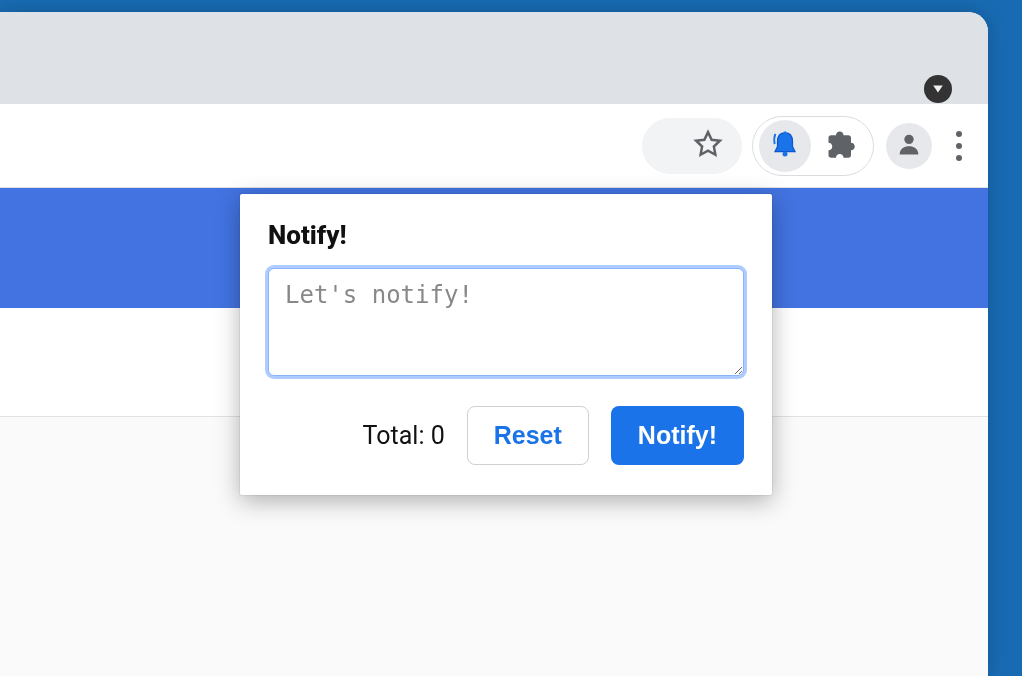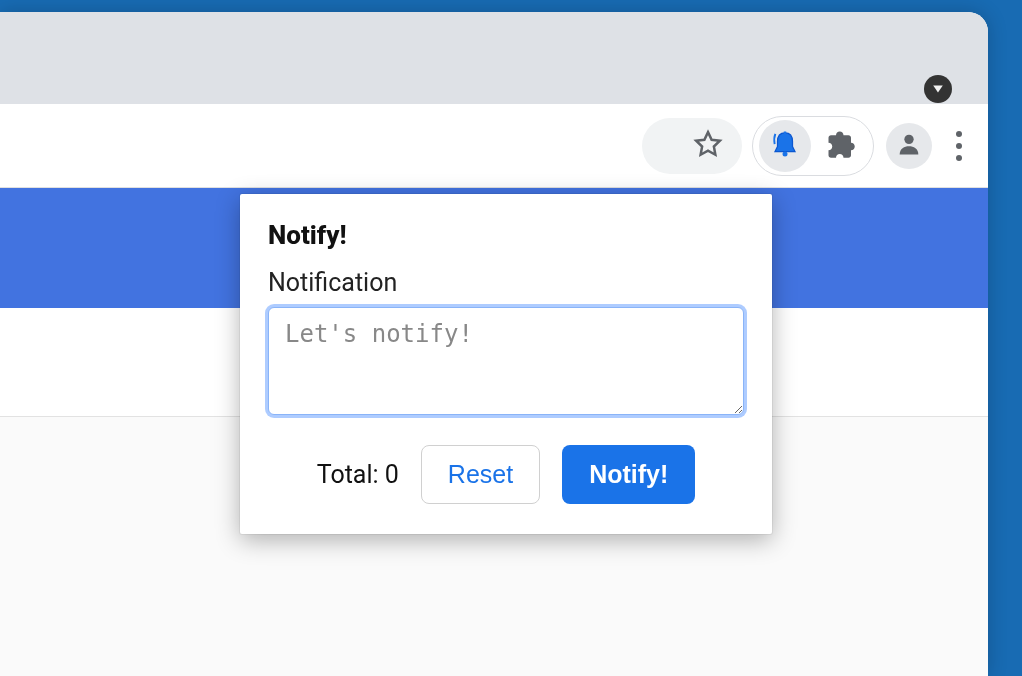--- a/index.html
+++ b/index.html
@@ -162,40 +162,41 @@
     color: #9aa0a6;
     outline: none;
     box-shadow: 0 0 0 3px rgba(120,170,255,0.6);
     border-color: #8ab4f8;
   }
   .popup-textarea::placeholder { color: #888; }
 
   .popup-footer {
     display: flex;
     align-items: center;
-    justify-content: center;
+    justify-content: flex-end;
     gap: 22px;
     margin-top: 26px;
   }
   .popup-total {
     font-size: 25px;
     color: #111;
   }
   .btn {
     font-size: 25px;
     font-weight: 500;
     padding: 14px 26px;
     border-radius: 8px;
     cursor: pointer;
     border: 1px solid transparent;
   }
   .btn-outline {
     background: #fff;
     border: 1px solid #d0d0d0;
     color: #1a73e8;
+    font-weight: bold;
   }
   .btn-primary {
     background: #1a73e8;
     color: #fff;
     font-weight: 600;
   }
 </style>
 </head>
 <body>
 
@@ -261,21 +262,20 @@
 
   <div class="page-content">
     <div class="blue-banner"></div>
     <div class="page-separator"></div>
     <div class="gray-area"></div>
   </div>
 
   <div class="ext-popup">
     <div class="popup-title">Notify!</div>
 
-    <div class="popup-label">Notification</div>
 
     <textarea class="popup-textarea" placeholder="Let's notify!" style=""></textarea>
 
     <div class="popup-footer">
       <div class="popup-total">
         <span>Total: </span><span>0</span>
       </div>
       <button class="btn btn-outline">Reset</button>
       <button class="btn btn-primary">Notify!</button>
     </div>

